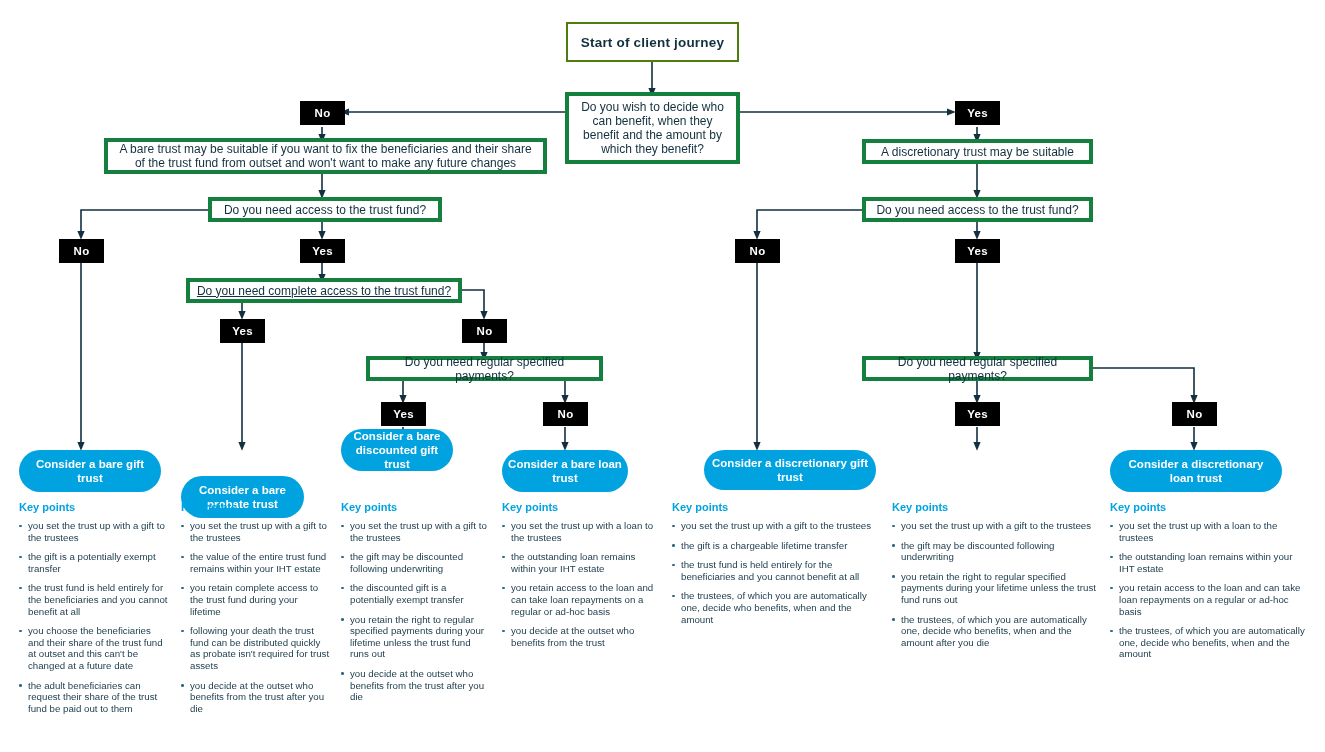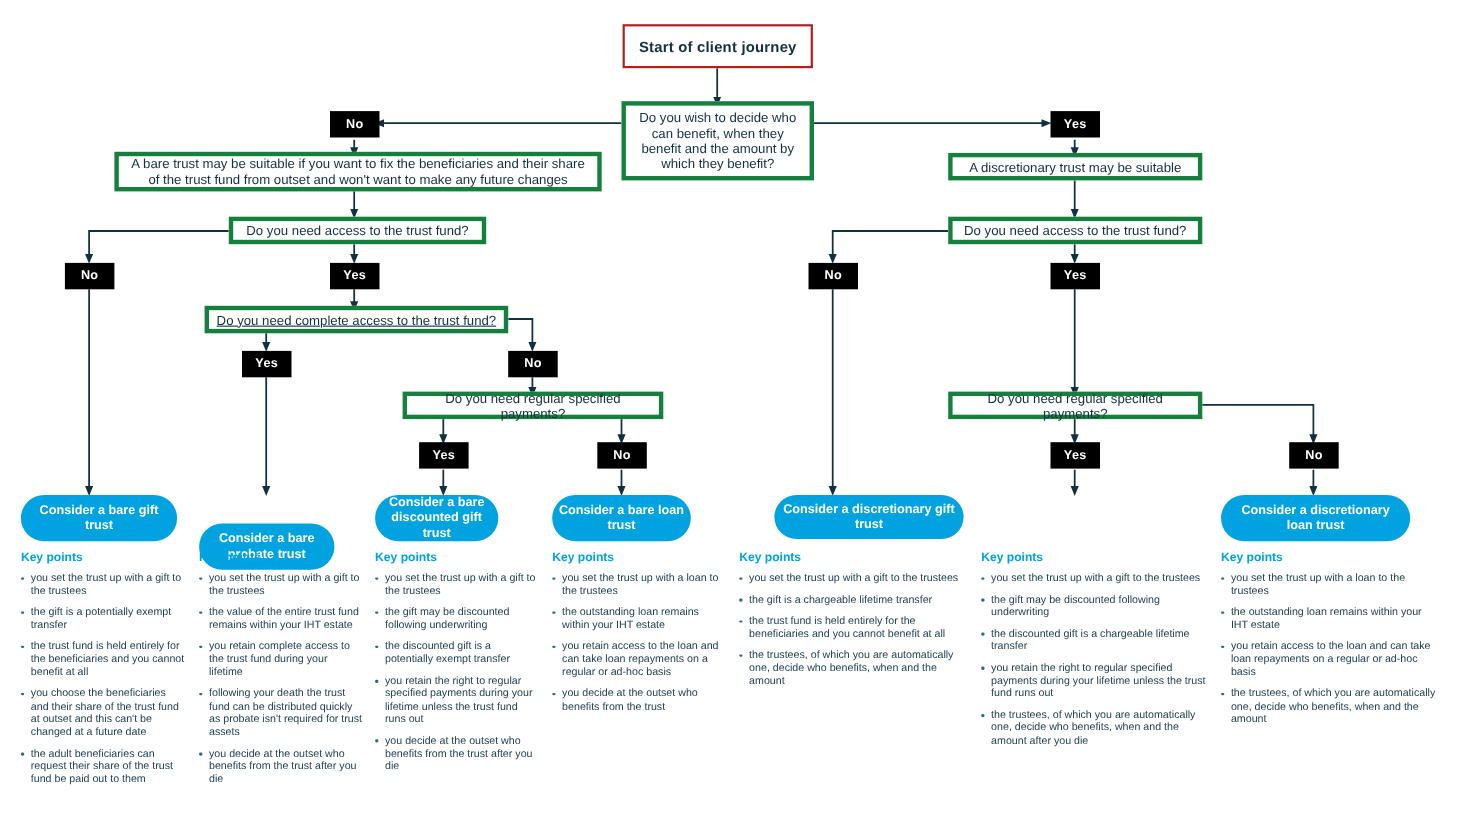--- a/index.html
+++ b/index.html
@@ -25,21 +25,21 @@
     position:absolute;
     box-sizing:border-box;
     display:flex;
     align-items:center;
     justify-content:center;
     text-align:center;
     z-index:2;
   }
   
   .start{
-    border:2px solid #b91c1c;
+    border:2px solid #4d7c0f;
     background:#ffffff;
     color:#12303f;
     font-weight:bold;
     font-size:13.5px;
     letter-spacing:.2px;
   }
   
   .qbox{
     border:4px solid #15803d;
     background:#ffffff;
@@ -252,21 +252,21 @@
   <div class="node yn" style="left:1172px;top:402px;width:45px;height:24px;">
     <span>No</span>
   </div>
 
   <div class="node outcome" style="left:19px;top:450px;width:142px;height:42px;">
     <span>Consider a bare gift trust</span>
   </div>
   <div class="node outcome" style="left:181px;top:450px;width:123px;height:42px;margin-top:26px;">
     <span>Consider a bare probate trust</span>
   </div>
-  <div class="node outcome" style="left:341px;top:450px;width:112px;height:42px;">
+  <div class="node outcome" style="left:341px;top:429px;width:112px;height:42px;">
     <span>Consider a bare discounted gift trust</span>
   </div>
   <div class="node outcome" style="left:502px;top:450px;width:126px;height:42px;">
     <span>Consider a bare loan trust</span>
   </div>
   <div class="node outcome" style="left:704px;top:450px;width:172px;height:40px;">
     <span>Consider a discretionary gift trust</span>
   </div>
   <div class="node outcome" style="left:1110px;top:450px;width:172px;height:42px;">
     <span>Consider a discretionary loan trust</span>
@@ -318,21 +318,20 @@
         <li>the gift is a chargeable lifetime transfer</li>
         <li>the trust fund is held entirely for the beneficiaries and you cannot benefit at all</li>
         <li>the trustees, of which you are automatically one, decide who benefits, when and the amount</li>
       </ul>
   </div>
   <div class="kp" style="left:892px;top:501px;width:205px;">
     <p class="kp-title">Key points</p>
     <ul>
         <li>you set the trust up with a gift to the trustees</li>
         <li>the gift may be discounted following underwriting</li>
-        <li>the discounted gift is a chargeable lifetime transfer</li>
         <li>you retain the right to regular specified payments during your lifetime unless the trust fund runs out</li>
         <li>the trustees, of which you are automatically one, decide who benefits, when and the amount after you die</li>
       </ul>
   </div>
   <div class="kp" style="left:1110px;top:501px;width:200px;">
     <p class="kp-title">Key points</p>
     <ul>
         <li>you set the trust up with a loan to the trustees</li>
         <li>the outstanding loan remains within your IHT estate</li>
         <li>you retain access to the loan and can take loan repayments on a regular or ad-hoc basis</li>

